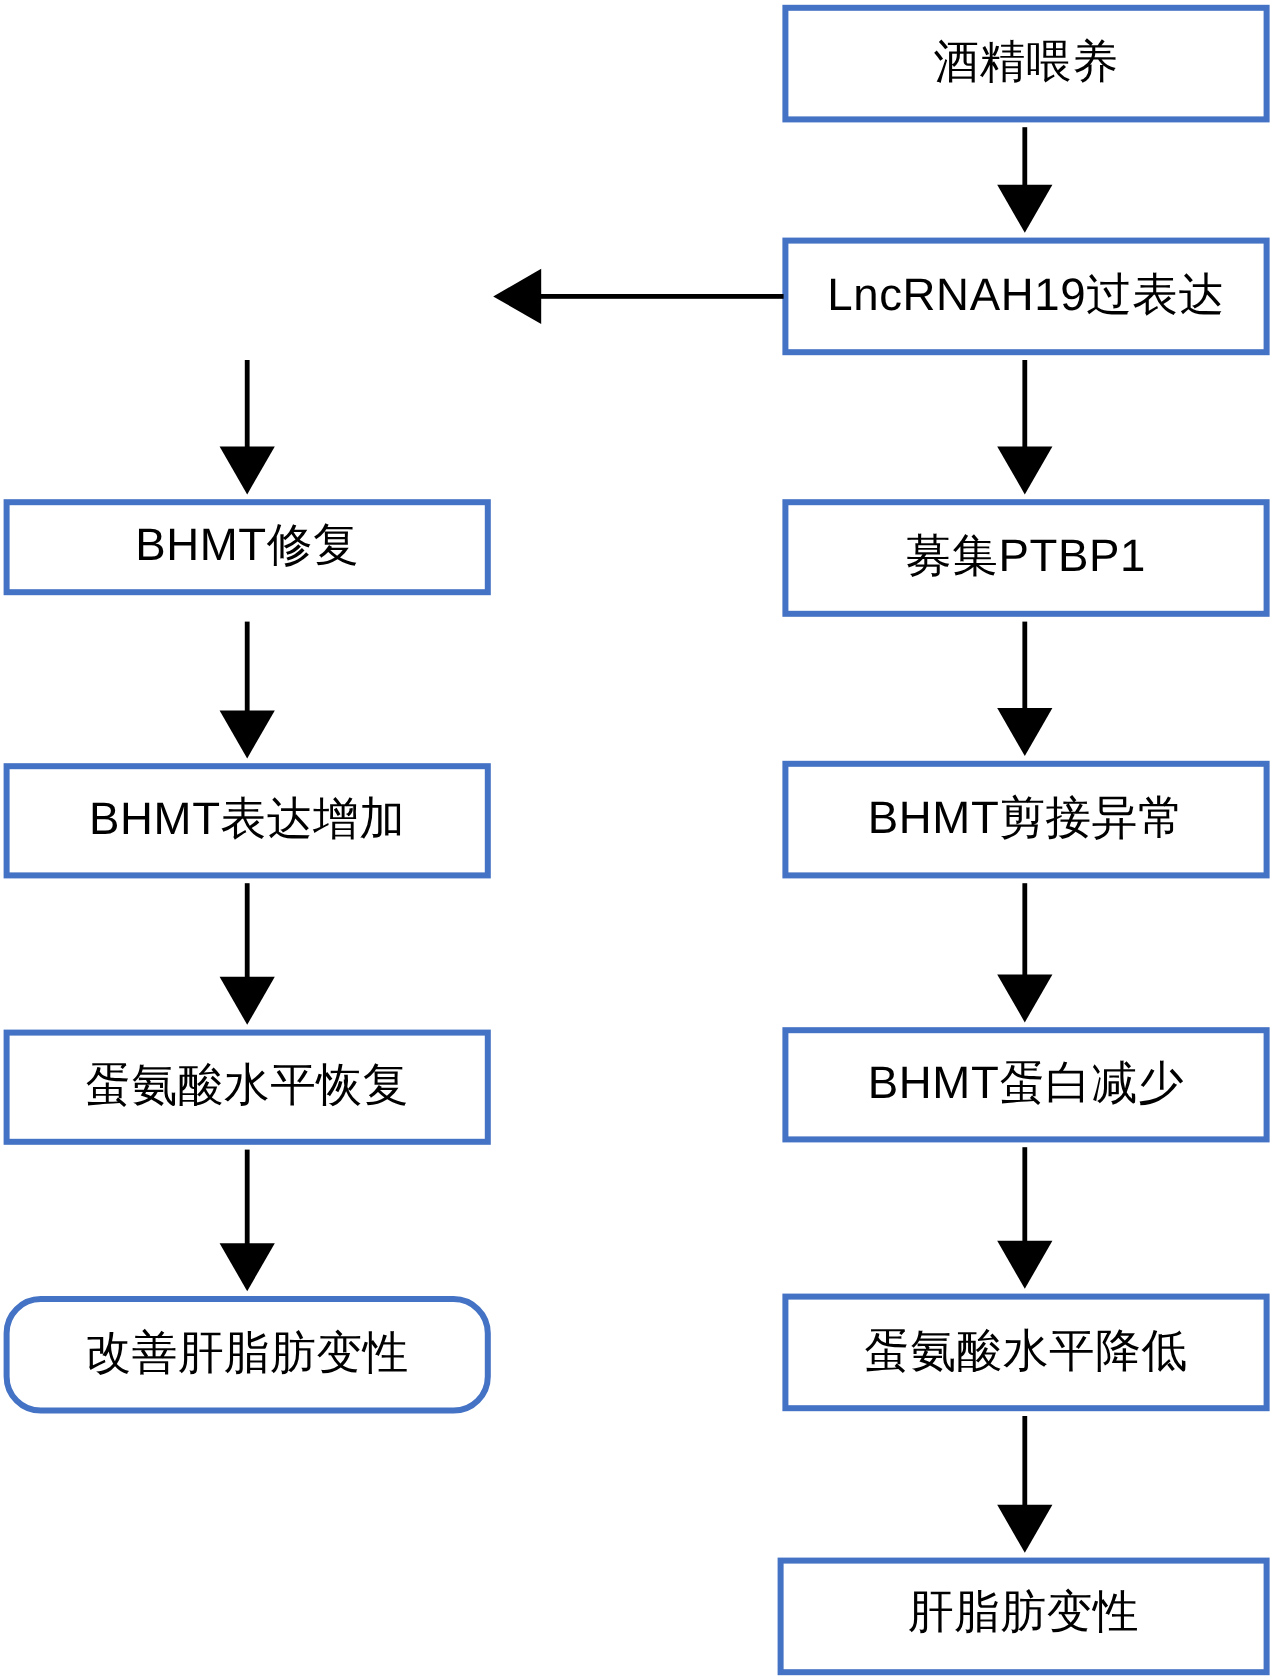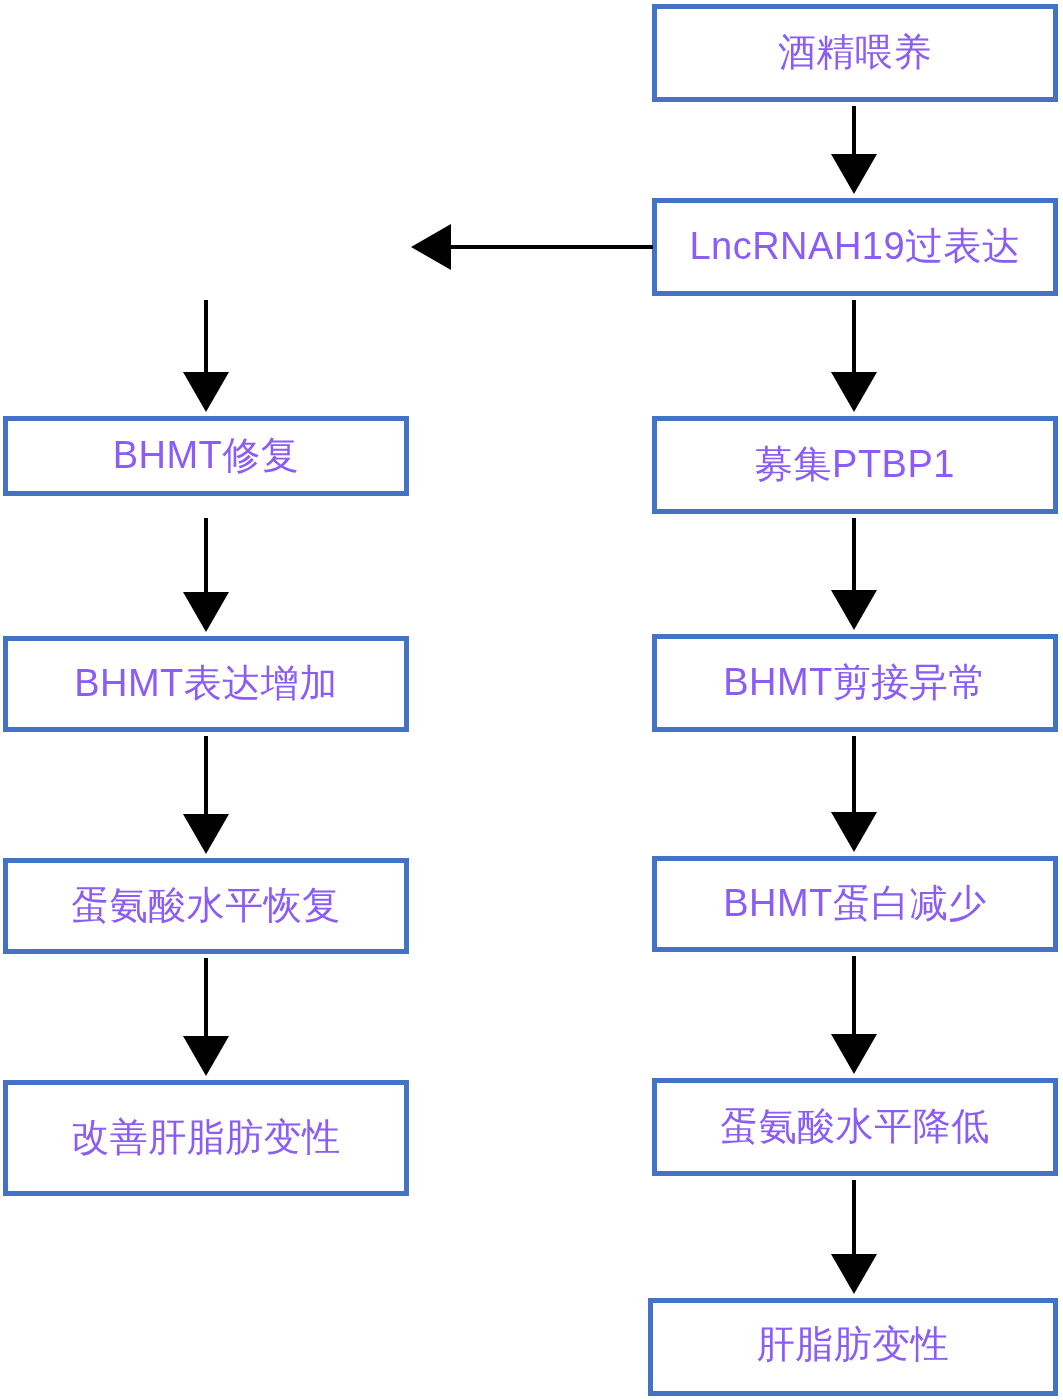--- a/index.html
+++ b/index.html
@@ -16,32 +16,32 @@
     overflow: hidden;
   }
   .node {
     position: absolute;
     box-sizing: border-box;
     border: 5px solid #4472C4;
     background: #ffffff;
     display: flex;
     align-items: center;
     justify-content: center;
-    color: #8b5cf6;
+    color: #000000;
     font-size: 38px;
     line-height: 1.1;
     letter-spacing: 0.5px;
     white-space: nowrap;
   }
   
   .n-l1 { left: 3px;  top: 196px;  width: 406px; height: 100px; }
   .n-l2 { left: 3px;  top: 416px;  width: 406px; height: 80px;  }
   .n-l3 { left: 3px;  top: 636px;  width: 406px; height: 96px; justify-content: center;  }
   .n-l4 { left: 3px;  top: 858px;  width: 406px; height: 96px;  }
-  .n-l5 { left: 3px;  top: 1080px; width: 406px; height: 116px;  }
+  .n-l5 { left: 3px;  top: 1080px; width: 406px; height: 98px; border-radius: 31px;  }
   
   .n-r0 { left: 652px; top: 4px;    width: 406px; height: 98px;  }
   .n-r1 { left: 652px; top: 198px;  width: 406px; height: 98px;  }
   .n-r2 { left: 652px; top: 416px;  width: 406px; height: 98px;  }
   .n-r3 { left: 652px; top: 634px;  width: 406px; height: 98px;  }
   .n-r4 { left: 652px; top: 856px;  width: 406px; height: 96px;  }
   .n-r5 { left: 652px; top: 1078px; width: 406px; height: 98px;  }
   .n-r6 { left: 648px; top: 1298px; width: 410px; height: 98px; font-family: Liberation Mono, monospace;  }
 
   

